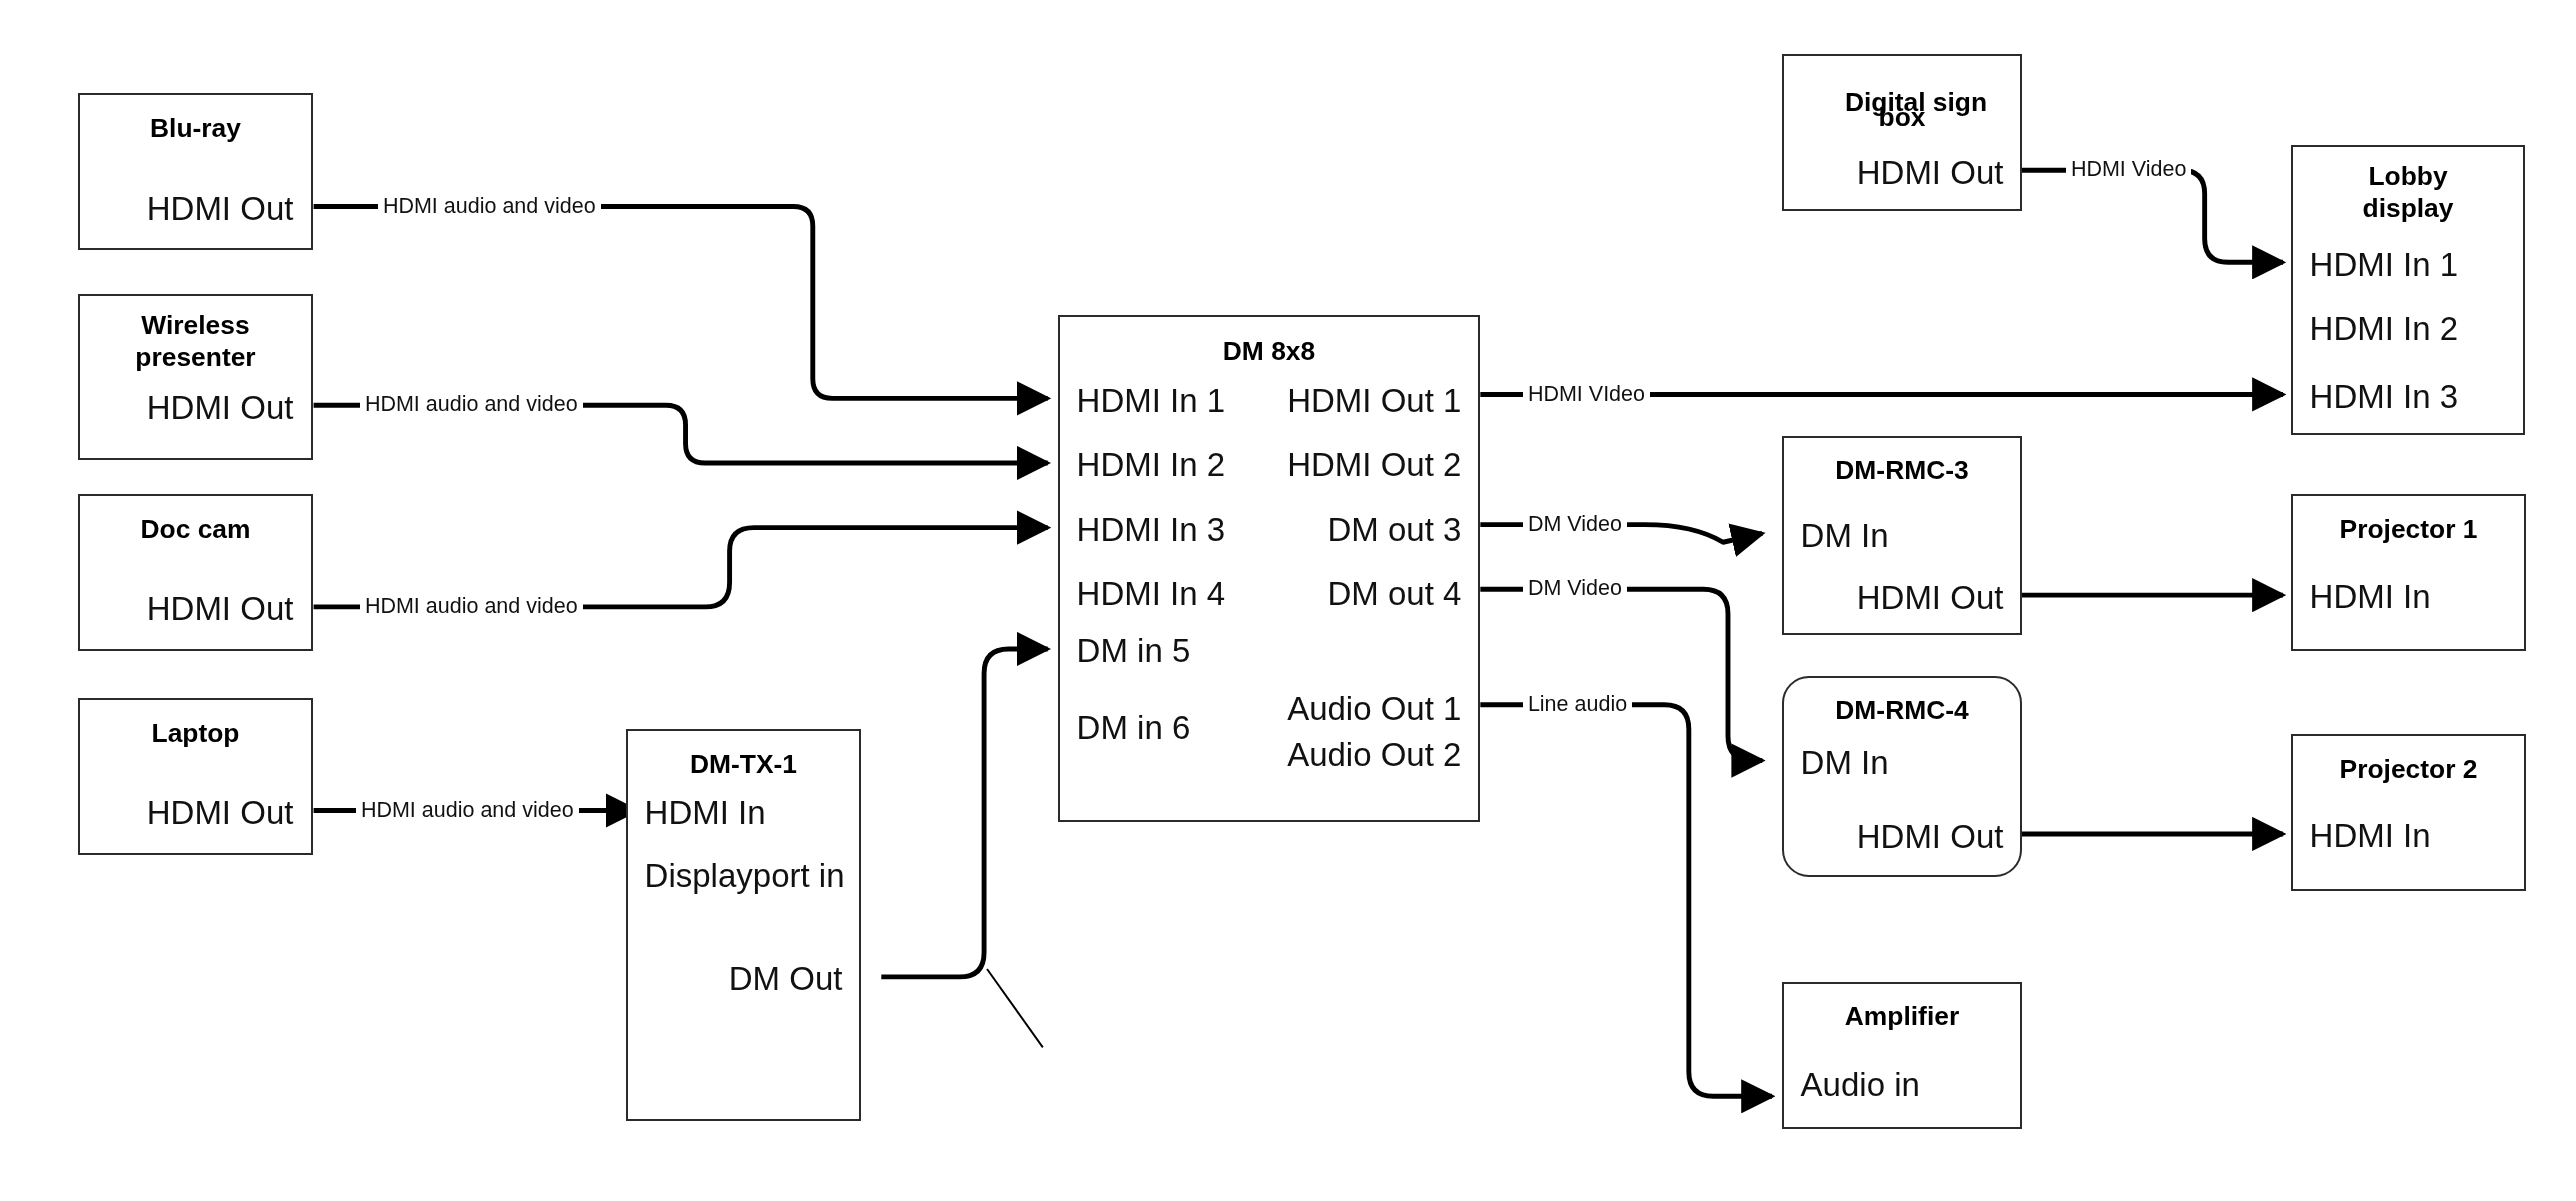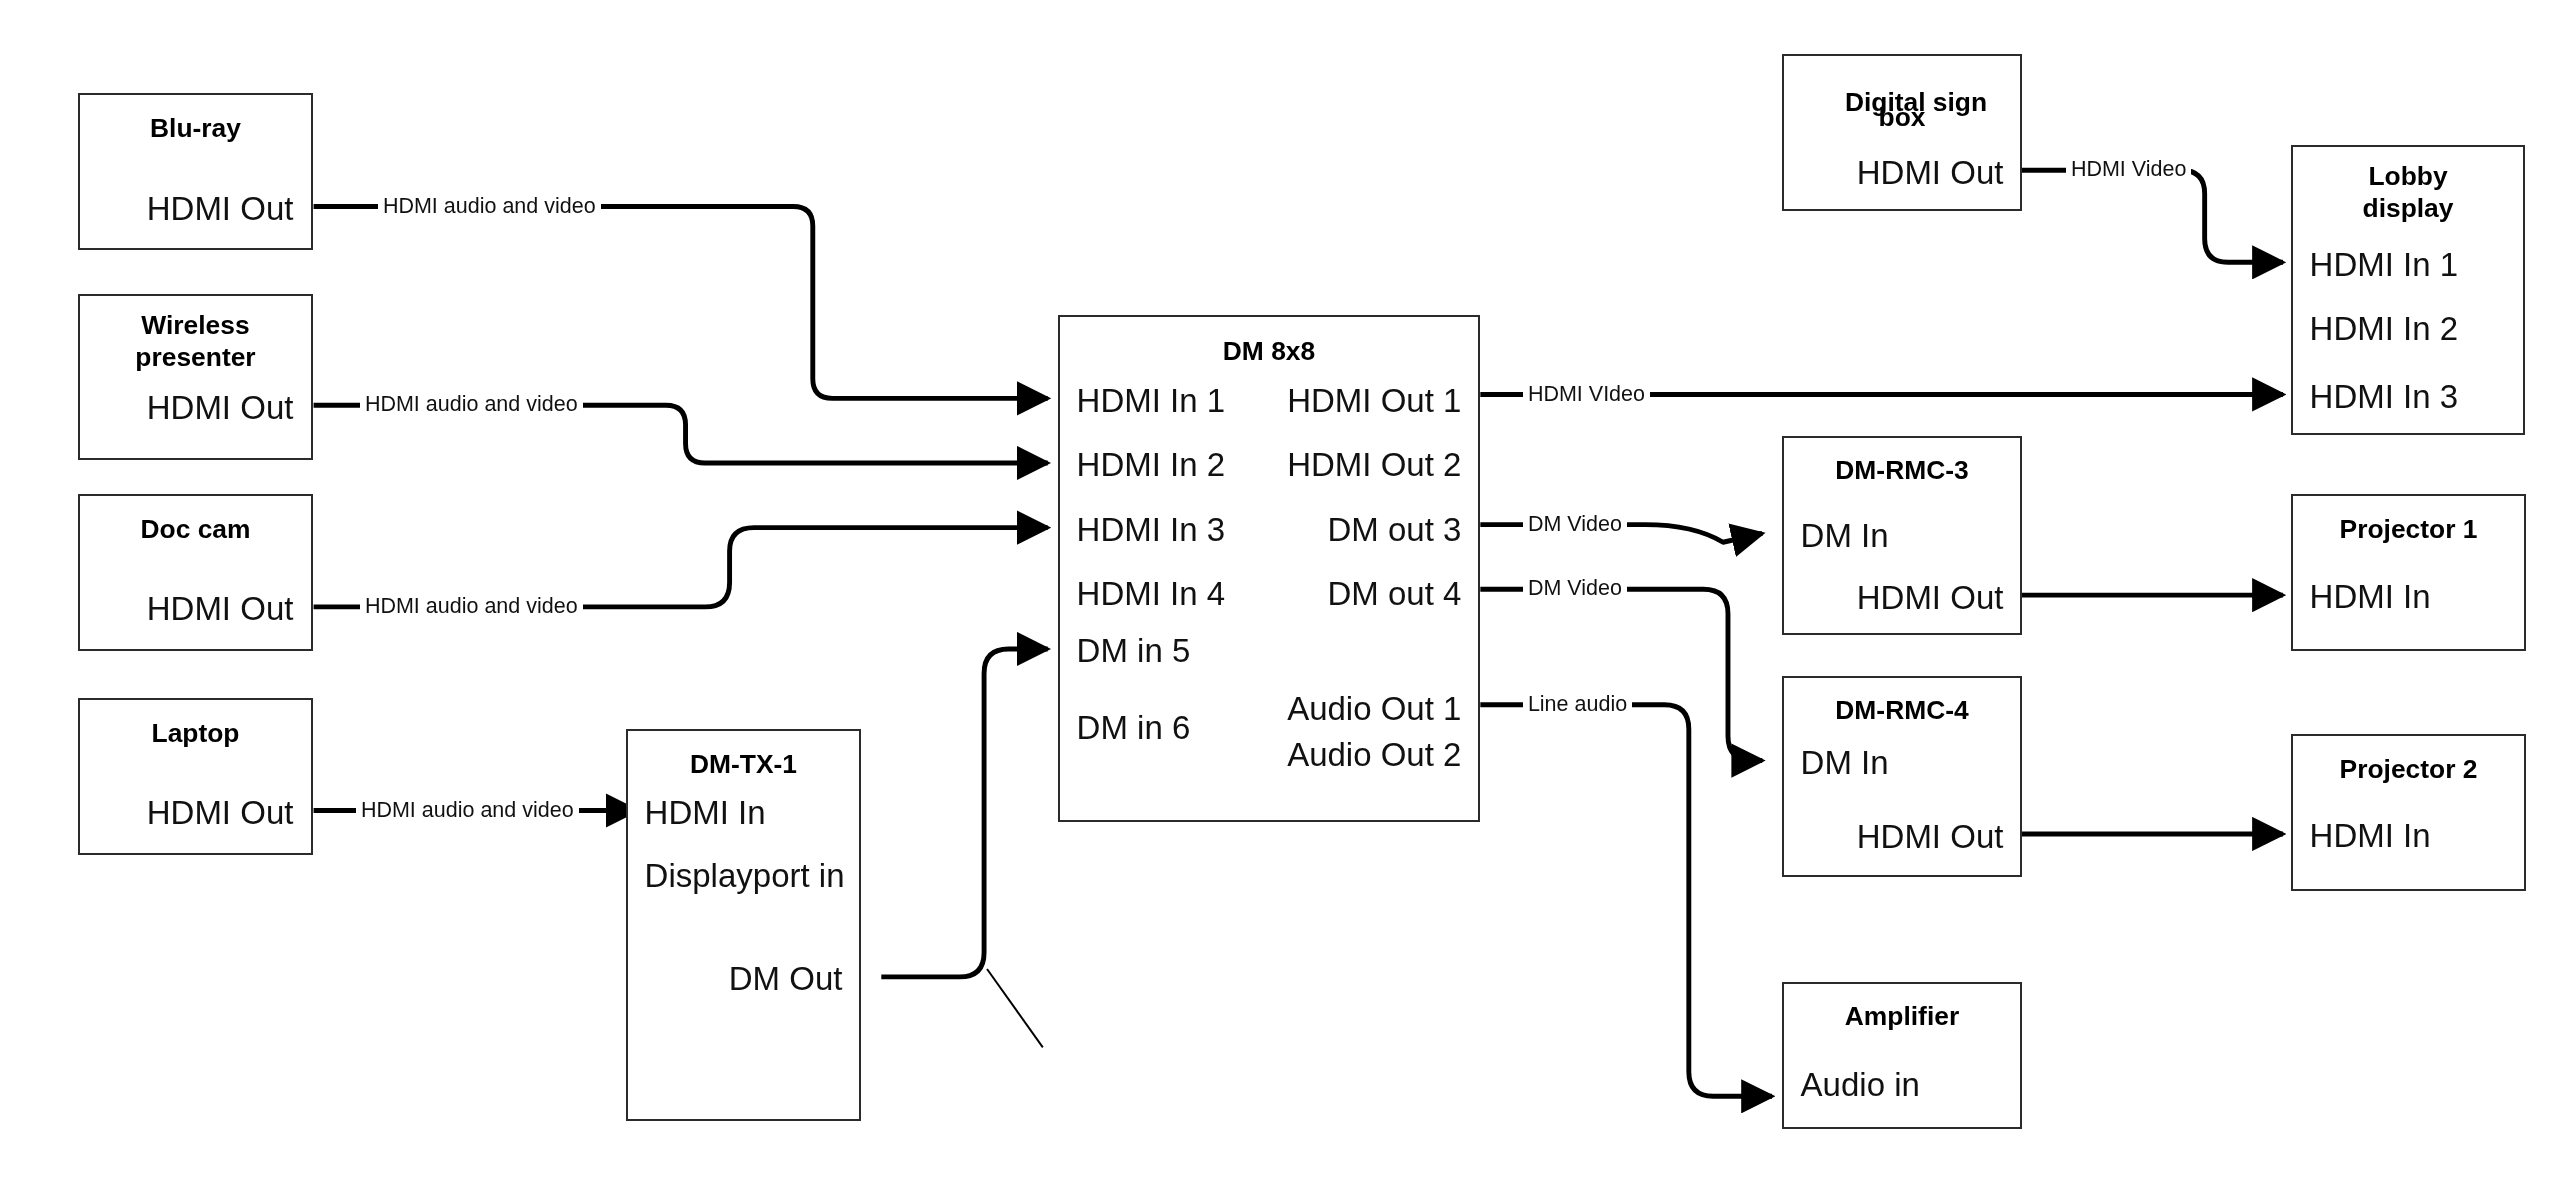--- a/index.html
+++ b/index.html
@@ -203,21 +203,21 @@
     <div class="port left" style="left:16.6px; top:167px;">HDMI In 2</div>
     <div class="port left" style="left:16.6px; top:235px;">HDMI In 3</div>
   </div>
 
   <div class="node" style="left:1782px; top:436px; width:240px; height:199px;">
     <div class="node-title" style="top:15.7px;">DM-RMC-3</div>
     <div class="port left" style="left:16.6px; top:83px;">DM In</div>
     <div class="port right" style="right:16.6px; top:145px; left:9.8px;">HDMI Out</div>
   </div>
 
-  <div class="node" style="left:1782px; top:676px; width:240px; height:201px;">
+  <div class="node" style="left:1782px; top:676px; width:240px; height:201px;border-radius:27px;">
     <div class="node-title" style="top:15.7px;">DM-RMC-4</div>
     <div class="port left" style="left:16.6px; top:70px;">DM In</div>
     <div class="port right" style="right:16.6px; top:144px; left:9.8px;">HDMI Out</div>
   </div>
 
   <div class="node" style="left:2291px; top:494px; width:235px; height:157px;">
     <div class="node-title" style="top:16.6px;">Projector 1</div>
     <div class="port left" style="left:16.6px; top:86px;">HDMI In</div>
   </div>
 

